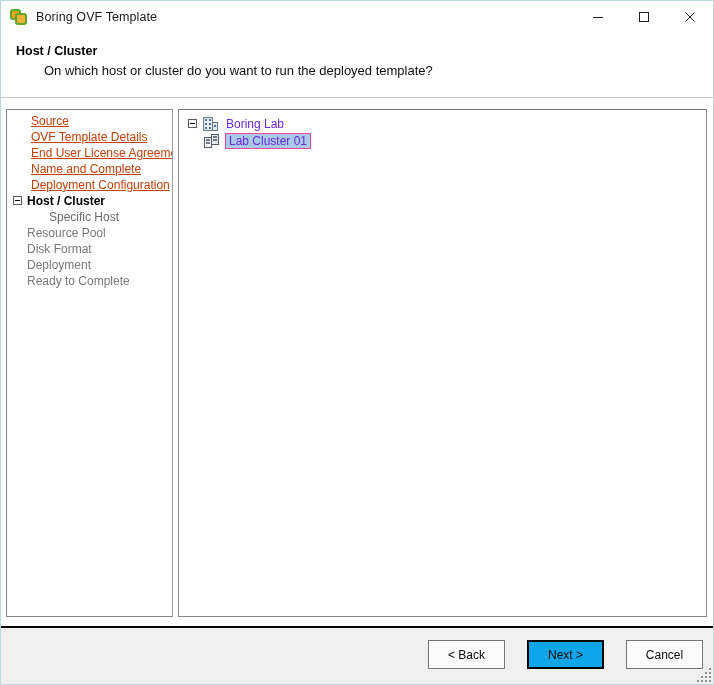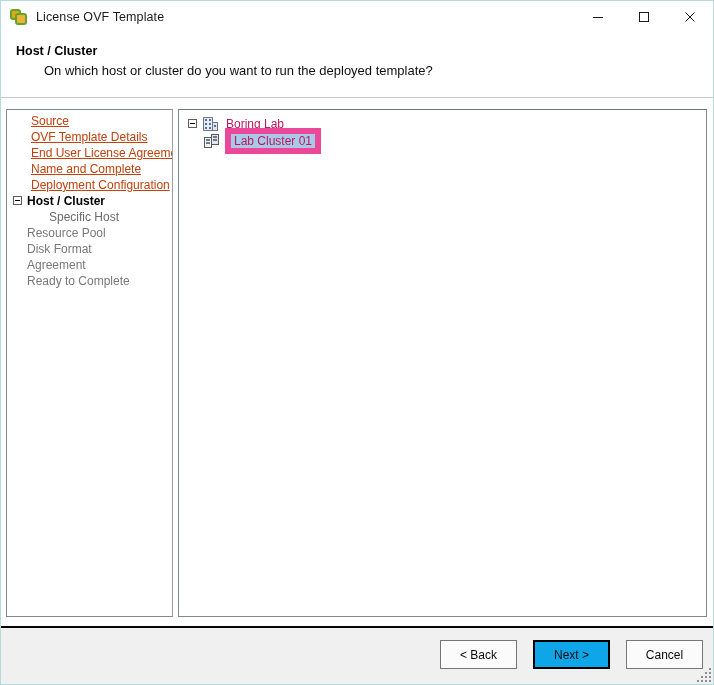--- a/index.html
+++ b/index.html
@@ -280,45 +280,45 @@
   .cl-icon .box.b2 { left: 7px; top: 0px; background:#e2e6eb; }
   .cl-icon .box .bar {
     position: absolute;
     left: 1px; right: 1px;
     height: 2px;
     background: #707985;
   }
 
   .tree-label {
     font-size: 12px;
-    color: #be185d;
+    color: #6d28d9;
     padding: 0 2px;
   }
   .tree-label.selected {
     background: #a9c9e8;
-    border: 6px solid #ec4899;
+    border: 1px solid #ec4899;
     padding: 0 3px;
     line-height: 14px;
     cursor: pointer;
   }
 
   
   #footer {
     height: 56px;
     min-height: 56px;
     background: #f0f0f0;
     border-top: 2px solid #000000;
     position: relative;
   }
   #btn-row {
     position: absolute;
     right: 10px;
     top: 12px;
     display: flex;
-    gap: 16px;
+    gap: 22px;
   }
   .wbtn {
     width: 77px;
     height: 29px;
     box-sizing: border-box;
     background: #fbfbfb;
     border: 1px solid #767676;
     box-shadow: inset 0 0 0 1px #fdfdfd;
     font-family: "Liberation Sans", "DejaVu Sans", sans-serif;
     font-size: 12px;
@@ -351,21 +351,21 @@
 </head>
 <body>
 
 <div id="window">
 
   <div id="titlebar">
     <div id="app-icon">
       <div class="sq back"></div>
       <div class="sq front"></div>
     </div>
-    <div id="title-text">License OVF Template</div>
+    <div id="title-text">Boring OVF Template</div>
 
     <div id="winctl">
       <div class="winbtn">
         <svg width="12" height="12" viewBox="0 0 12 12">
             <line x1="1" y1="6.5" x2="11" y2="6.5" stroke="#1b1b1b" stroke-width="1"></line>
           </svg>
       </div>
       <div class="winbtn">
         <svg width="12" height="12" viewBox="0 0 12 12">
             <rect x="1.5" y="1.5" width="9" height="9" fill="none" stroke="#1b1b1b" stroke-width="1"></rect>
@@ -422,21 +422,21 @@
 
         <div class="nav-row">
           <span class="nav-dim">Resource Pool</span>
         </div>
 
         <div class="nav-row">
           <span class="nav-dim">Disk Format</span>
         </div>
 
         <div class="nav-row">
-          <span class="nav-dim">Agreement</span>
+          <span class="nav-dim">Deployment</span>
         </div>
 
         <div class="nav-row">
           <span class="nav-dim">Ready to Complete</span>
         </div>
 
       </div>
     </div>
 
     <div id="tree-panel">

